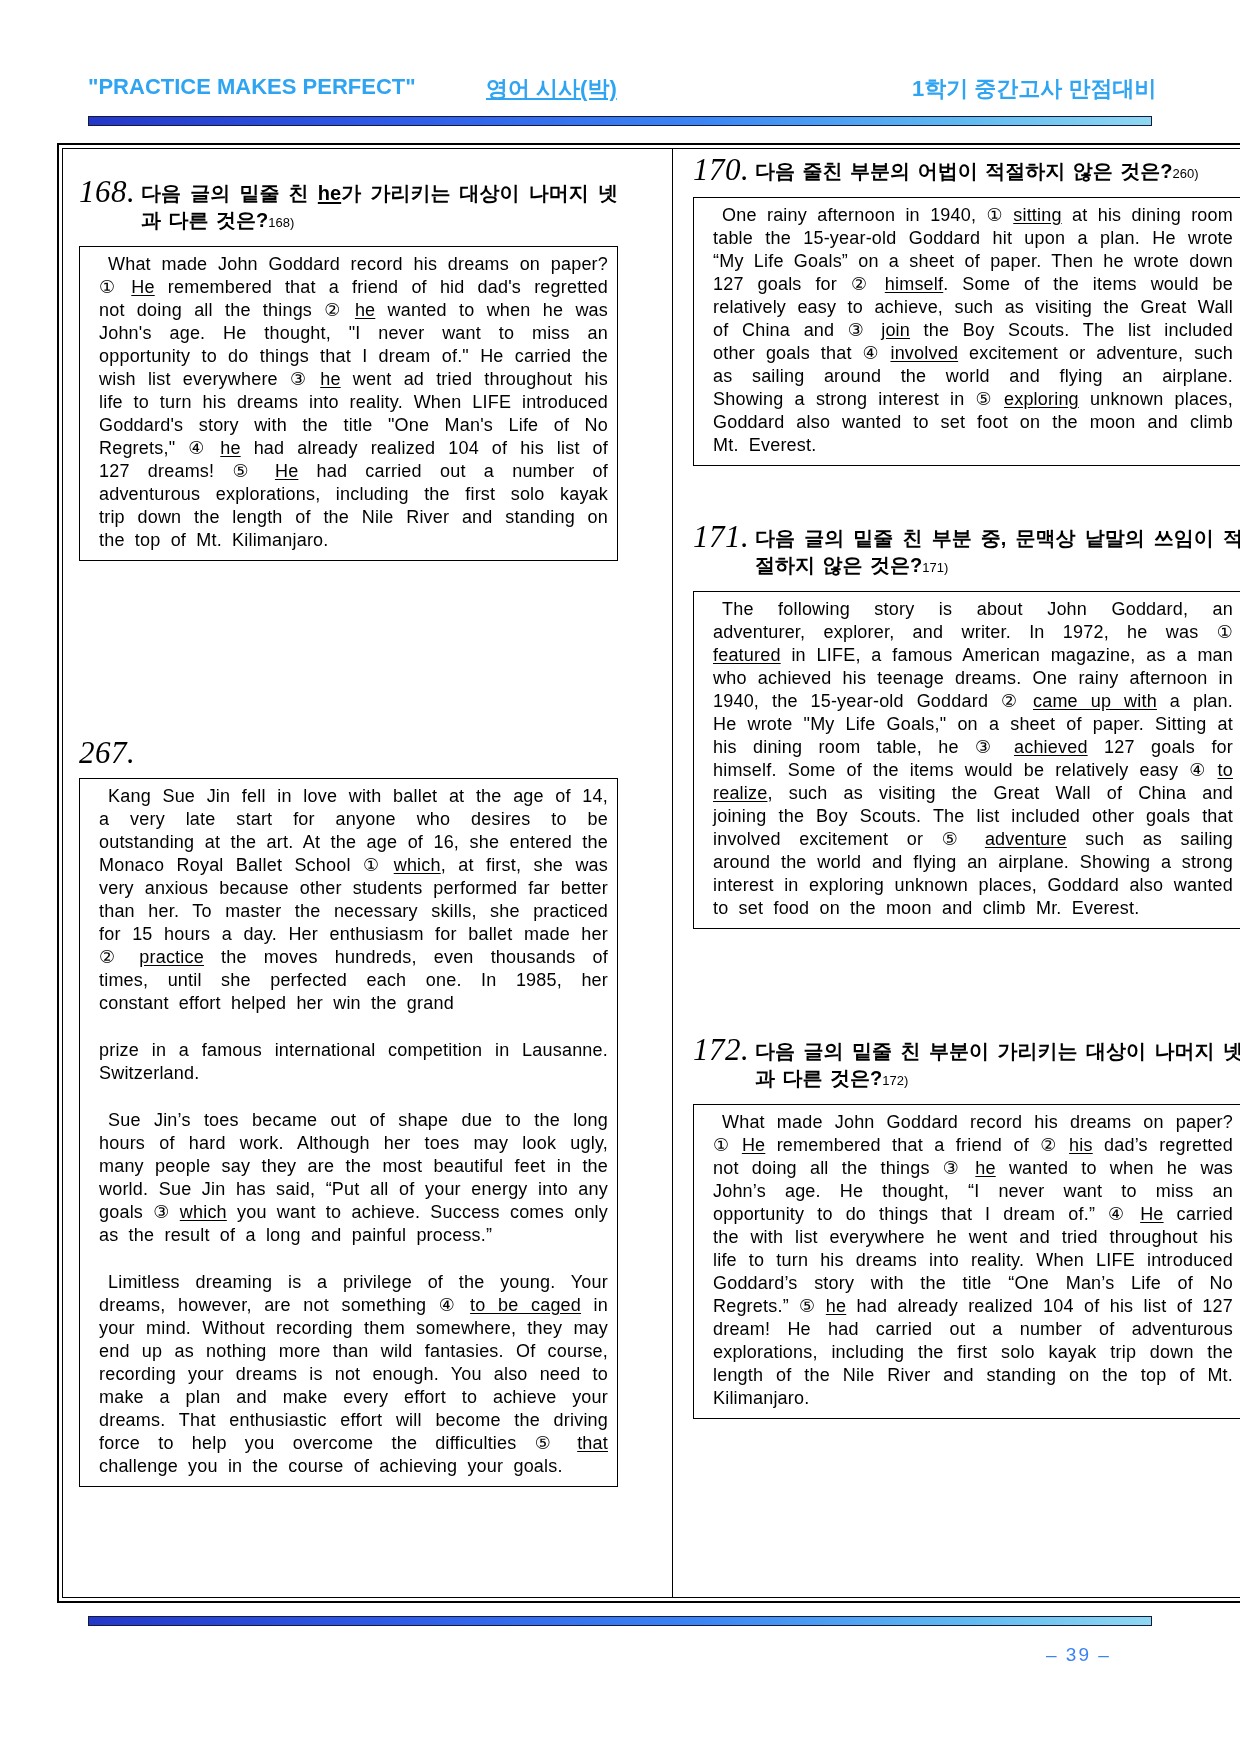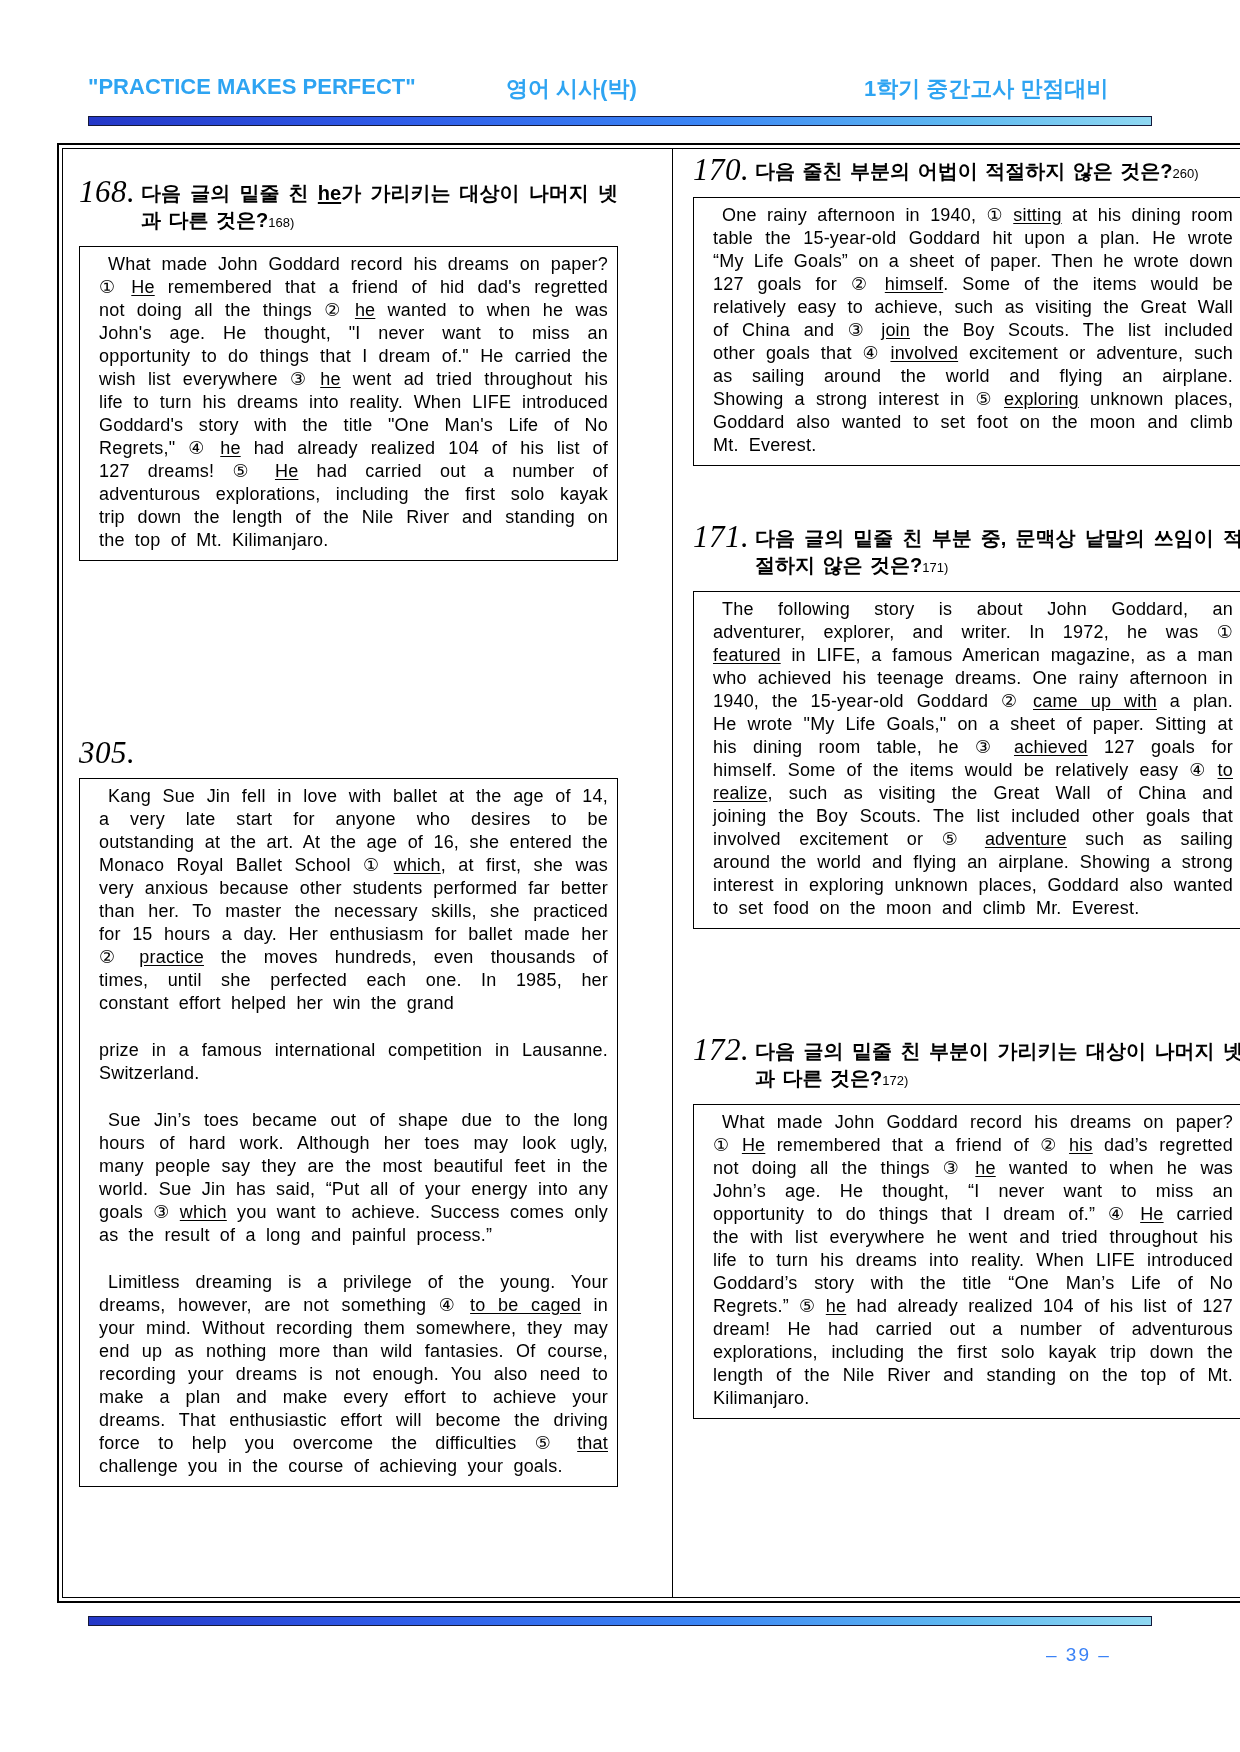--- a/index.html
+++ b/index.html
@@ -4,22 +4,22 @@
 <title>exam-page</title>
 <style>
   html,body{margin:0;padding:0;}
   body{
     width:1240px;height:1752px;position:relative;background:#ffffff;
     font-family:"Liberation Sans","DejaVu Sans",sans-serif;color:#000;
   }
   
   .hdr-text{position:absolute;top:74px;font-size:22px;font-weight:bold;color:#2ea4f2;white-space:nowrap;}
   .hdr-left{left:88px;}
-  .hdr-center{left:506px;}
-  .hdr-right{left:864px;}
+  .hdr-center{left:486px;text-decoration:underline;}
+  .hdr-right{left:912px;}
   .grad-bar{
     position:absolute;left:88px;width:1062px;height:8px;border:1px solid #15193a;
     background:linear-gradient(90deg,#2438c8 0%,#2e5ae8 28%,#3b86f5 58%,#5fb9f0 82%,#8fd8f2 100%);
   }
   .grad-bar.top{top:116px;}
   .grad-bar.bottom{top:1616px;}
   
   .frame{
     position:absolute;left:57px;top:143px;width:1232px;height:1460px;
     border:2px solid #000;padding:3px;box-sizing:border-box;
@@ -74,21 +74,21 @@
 
         <div class="q-heading mt-q168">
           <span class="q-number">168.</span>
           <div class="q-prompt"><span><span>다음 글의 밑줄 친 </span><span class="u">he</span><span>가 가리키는 대상이 나머지 넷과 다른 것은?</span></span><span class="q-footnote">168)</span></div>
         </div>
         <div class="passage-box">
             <p class="para"><span>What made John Goddard record his dreams on paper? ① </span><span class="u">He</span><span> remembered that a friend of hid dad's regretted not doing all the things ② </span><span class="u">he</span><span> wanted to when he was John's age. He thought, "I never want to miss an opportunity to do things that I dream of." He carried the wish list everywhere ③ </span><span class="u">he</span><span> went ad tried throughout his life to turn his dreams into reality. When LIFE introduced Goddard's story with the title "One Man's Life of No Regrets," ④ </span><span class="u">he</span><span> had already realized 104 of his list of 127 dreams! ⑤ </span><span class="u">He</span><span> had carried out a number of adventurous explorations, including the first solo kayak trip down the length of the Nile River and standing on the top of Mt. Kilimanjaro.</span></p>
           </div>
 
         <div class="q-heading mt-q169">
-          <span class="q-number">305.</span>
+          <span class="q-number">267.</span>
         </div>
         <div class="passage-box">
             <p class="para"><span>Kang Sue Jin fell in love with ballet at the age of 14, a very late start for anyone who desires to be outstanding at the art. At the age of 16, she entered the Monaco Royal Ballet School ① </span><span class="u">which</span><span>, at first, she was very anxious because other students performed far better than her. To master the necessary skills, she practiced for 15 hours a day. Her enthusiasm for ballet made her ② </span><span class="u">practice</span><span> the moves hundreds, even thousands of times, until she perfected each one. In 1985, her constant effort helped her win the grand</span></p>
             <p class="para no-indent"><span>prize in a famous international competition in Lausanne. Switzerland.</span></p>
             <p class="para"><span>Sue Jin’s toes became out of shape due to the long hours of hard work. Although her toes may look ugly, many people say they are the most beautiful feet in the world. Sue Jin has said, “Put all of your energy into any goals ③ </span><span class="u">which</span><span> you want to achieve. Success comes only as the result of a long and painful process.”</span></p>
             <p class="para"><span>Limitless dreaming is a privilege of the young. Your dreams, however, are not something ④ </span><span class="u">to be caged</span><span> in your mind. Without recording them somewhere, they may end up as nothing more than wild fantasies. Of course, recording your dreams is not enough. You also need to make a plan and make every effort to achieve your dreams. That enthusiastic effort will become the driving force to help you overcome the difficulties ⑤ </span><span class="u">that</span><span> challenge you in the course of achieving your goals.</span></p>
           </div>
 
       </div>
 

